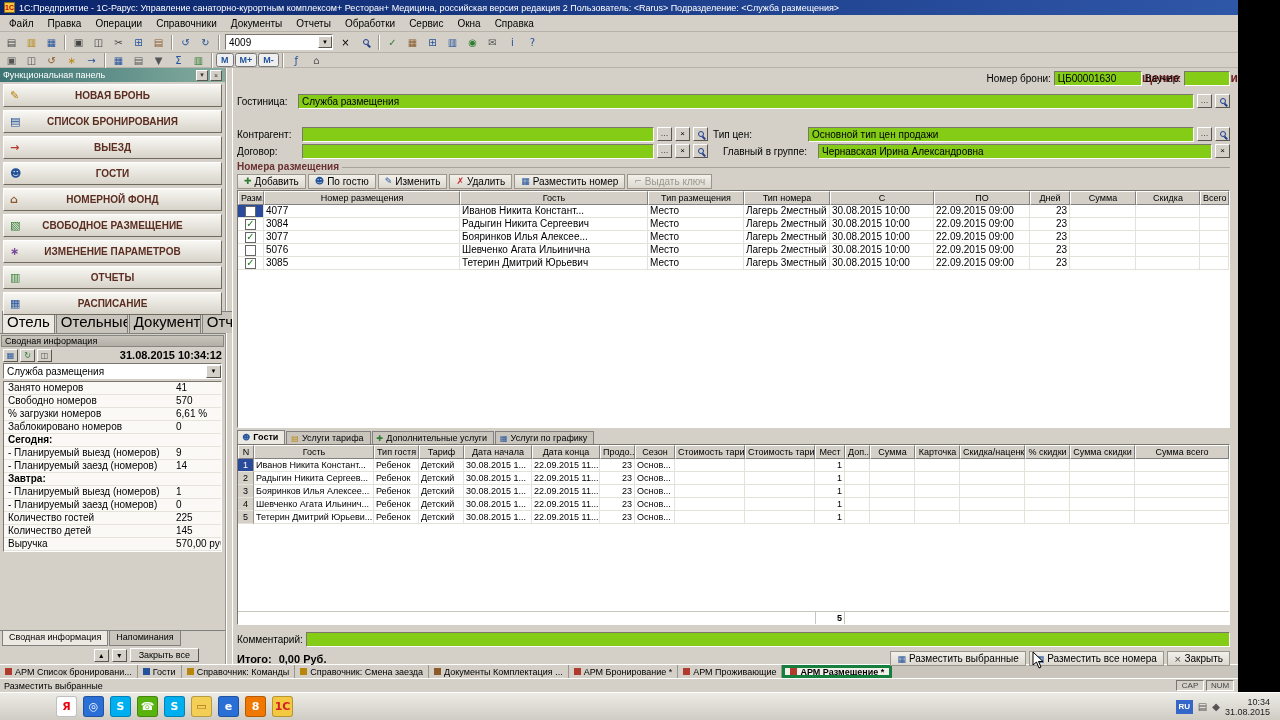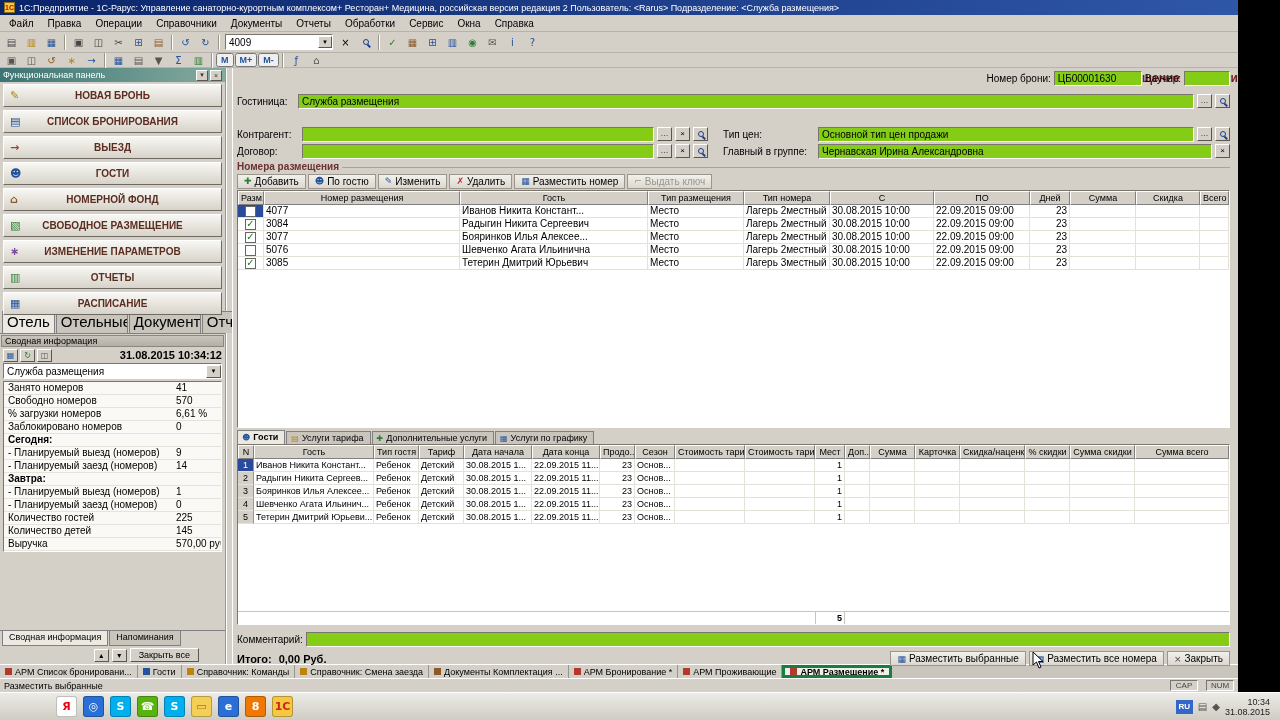--- a/index.html
+++ b/index.html
@@ -164,21 +164,21 @@
 
   
   .mdibar { height:14px; border-top:1px solid #fff; display:flex; align-items:stretch;
     background:#c9c5bd; flex:0 0 auto; overflow:hidden; }
   .mdi-tab { display:flex; align-items:center; gap:3px; padding:0 5px; font-size:9px;
     border-right:1px solid #9a968c; background:#d4d0c8; white-space:nowrap; overflow:hidden; max-width:150px; }
   .mdi-tab .mi { width:7px; height:7px; flex:0 0 auto; }
   .mdi-tab.active { background:#f0efe9; border:3px solid #15803d; font-weight:bold; }
   .statusbar { height:14px; border-top:1px solid #fff; display:flex; align-items:center;
     padding:0 4px; font-size:9px; flex:0 0 auto; }
-  .kbd-ind { margin-left:auto; display:flex; gap:8px; }
+  .kbd-ind { margin-left:auto; display:flex; gap:2px; }
   .ind { width:28px; height:11px; border:1px solid; border-color:#7a766e #fff #fff #7a766e;
     font-size:8px; display:flex; align-items:center; justify-content:center; color:#444; }
 
   
   .taskbar { position:absolute; left:0; top:692px; width:1280px; height:28px;
     background:linear-gradient(#ecebe5,#cfccc4); border-top:1px solid #fff;
     display:flex; align-items:center; padding:0 4px; }
   .tk-items { display:flex; gap:6px; margin-left:52px; }
   .tk-ico { width:21px; height:21px; border-radius:3px; display:flex; align-items:center;
     justify-content:center; font-weight:bold; font-size:11px; border:1px solid rgba(0,0,0,.25); }
@@ -547,21 +547,21 @@
 
 
       <div class="fr r-agent">
         <span class="lbl" style="width:62px">Контрагент:</span>
         <span class="fld" style="width:352px"></span>
         <span class="fbtn">…</span>
         <span class="fbtn">×</span>
         <span class="fbtn">
             <span class="mag"></span>
           </span>
-        <span class="lbl" style="width:92px;margin-left:12px">Тип цен:</span>
+        <span class="lbl" style="width:92px;margin-left:2px">Тип цен:</span>
         <span class="fld" style="flex:1">Основной тип цен продажи</span>
         <span class="fbtn">…</span>
         <span class="fbtn">
             <span class="mag"></span>
           </span>
       </div>
 
       <div class="fr r-contract">
         <span class="lbl" style="width:62px">Договор:</span>
         <span class="fld" style="width:352px"></span>

